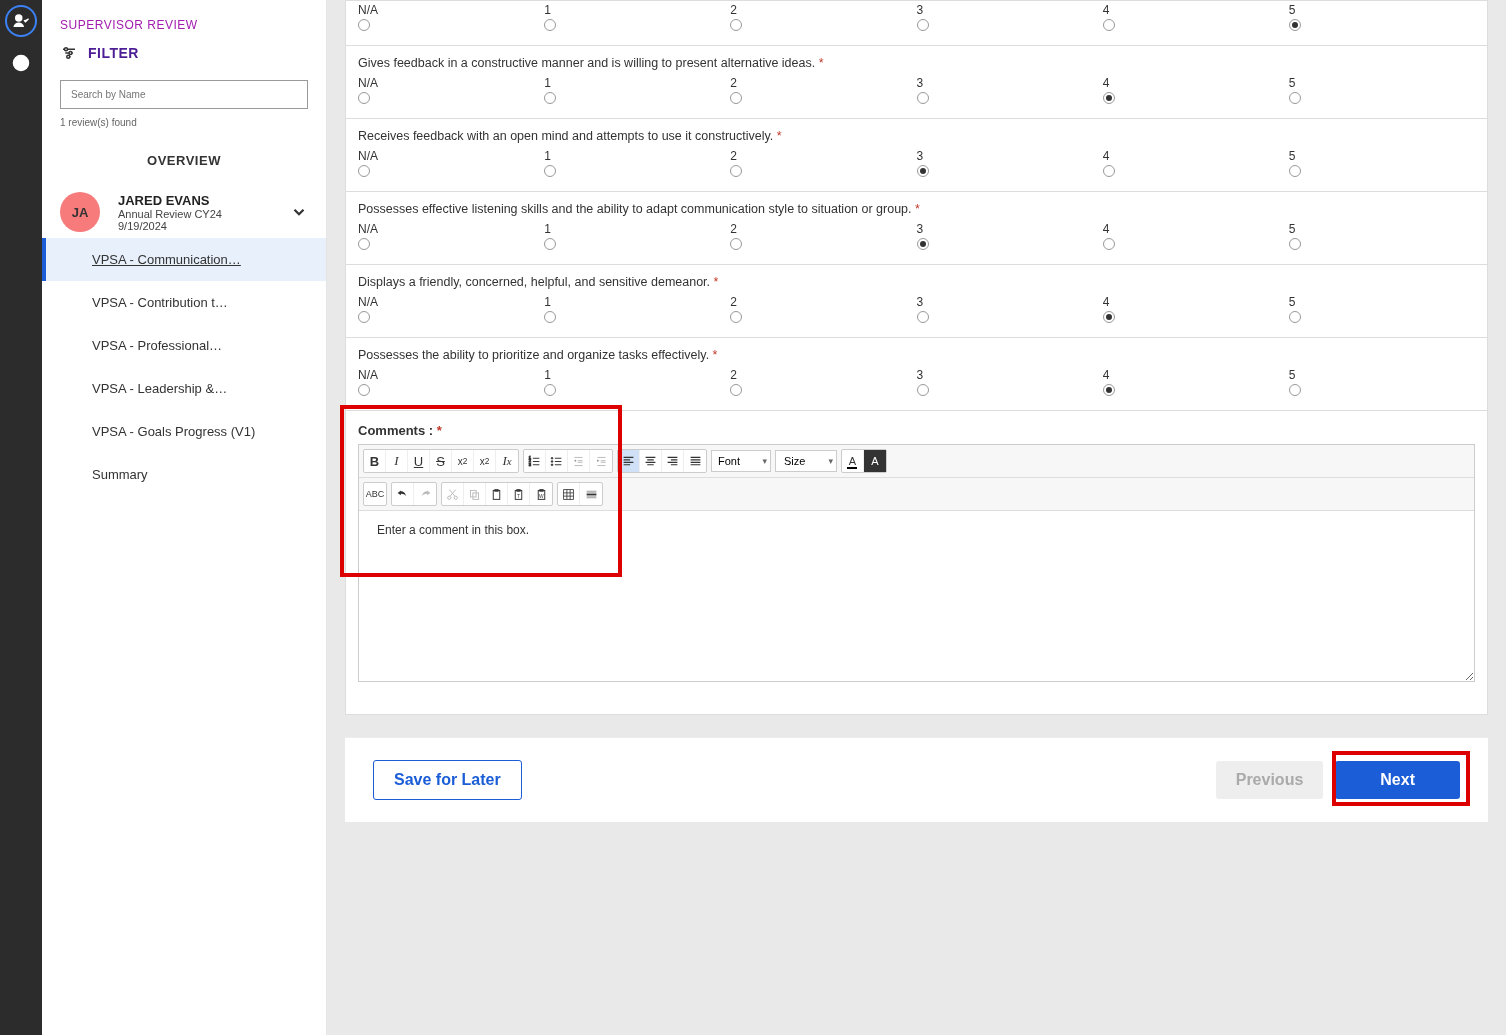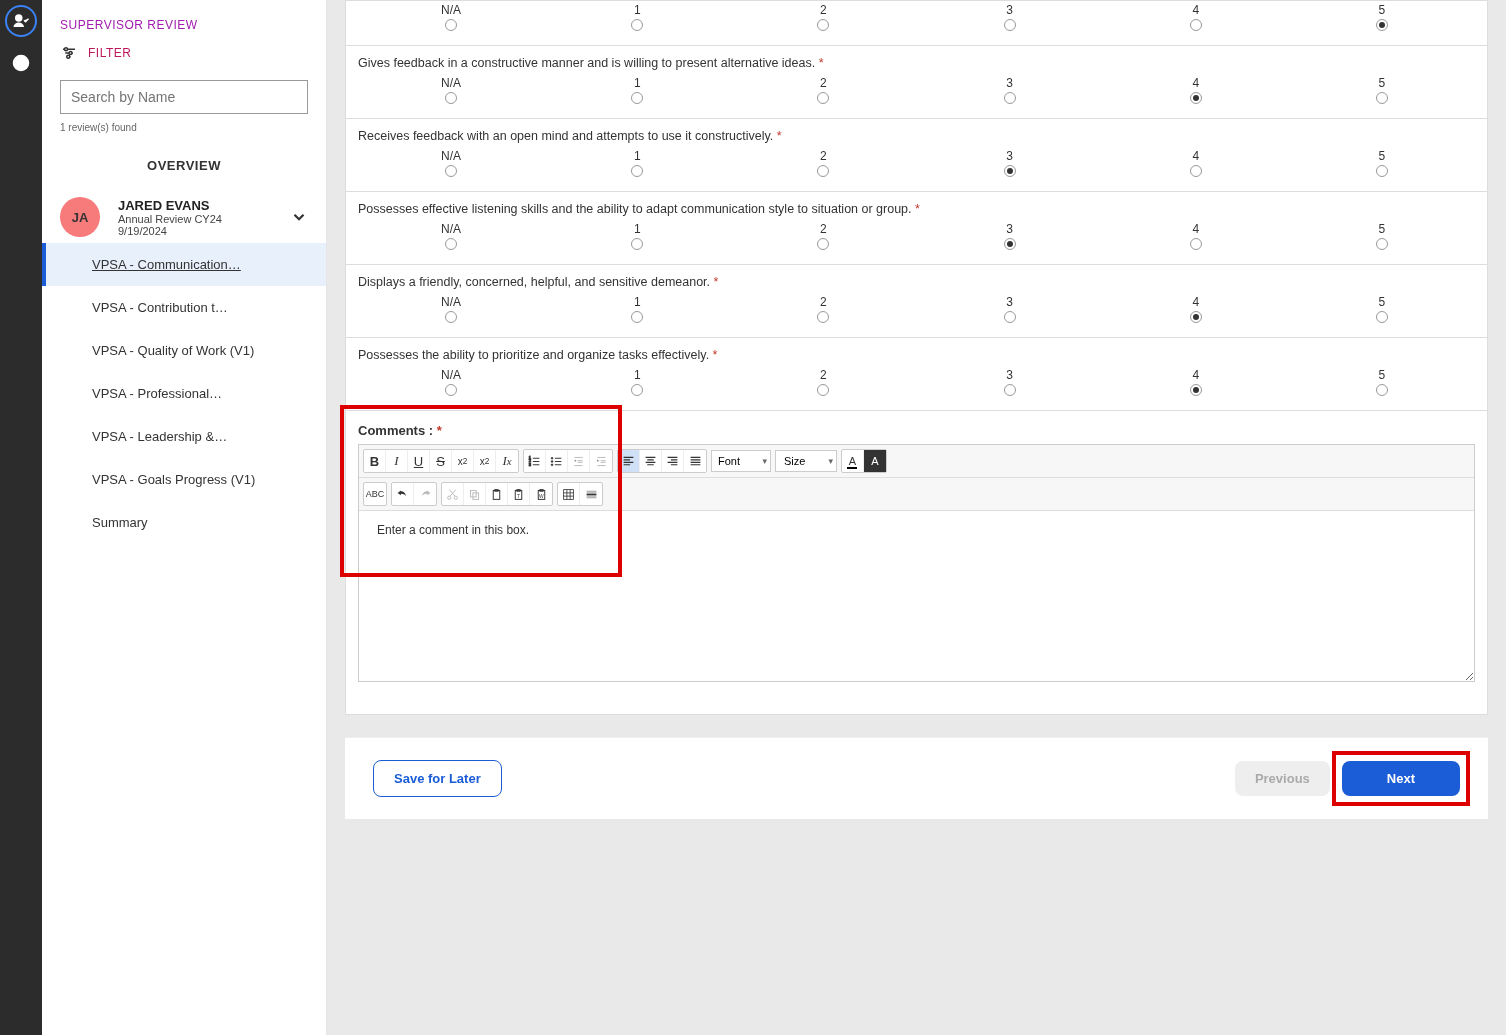--- a/index.html
+++ b/index.html
@@ -6,42 +6,42 @@
 body { font-family: Arial, sans-serif; background: #f5f5f5; overflow: hidden; }
 .app { display: flex; height: 100vh; }
 .leftbar { width: 42px; background: #2c2c2c; display: flex; flex-direction: column; align-items: center; padding-top: 5px; gap: 10px; }
 .leftbar-icon { width: 32px; height: 32px; border-radius: 50%; display: flex; align-items: center; justify-content: center; cursor: pointer; }
 .leftbar-icon.active { border: 2px solid #3b82f6; }
 .leftbar-icon svg { width: 18px; height: 18px; fill: #fff; stroke: #fff; }
 .sidebar { width: 285px; background: #fff; border-right: 1px solid #e5e5e5; padding: 18px 0; overflow-y: auto; }
 .sidebar-header { font-size: 12px; color: #a21caf; padding: 0 18px; letter-spacing: 0.5px; }
 .filter-row { display: flex; align-items: center; gap: 10px; padding: 12px 18px 6px; }
 .filter-icon { width: 18px; height: 18px; }
-.filter-label { font-size: 12px; font-weight: normal; color: #be185d; letter-spacing: 0.5px; }
+.filter-label { font-size: 14px; font-weight: bold; color: #4c1d95; letter-spacing: 0.5px; }
 .search-wrap { padding: 12px 18px 4px; }
-.search-input { width: 100%; padding: 8px 10px; border: 1px solid #999; font-size: 14px; color: #333; }
+.search-input { width: 100%; padding: 8px 10px; border: 1px solid #999; font-size: 10px; color: #333; }
 .found-text { font-size: 10px; color: #666; padding: 4px 18px 15px; }
 .overview-label { font-size: 13px; font-weight: bold; color: #333; padding: 10px 22px 18px; letter-spacing: 0.5px; text-align: center; }
 .person-row { display: flex; align-items: center; gap: 18px; padding: 6px 18px; cursor: pointer; }
 .avatar { width: 40px; height: 40px; border-radius: 50%; background: #f77b7b; display: flex; align-items: center; justify-content: center; color: #333; font-weight: bold; font-size: 13px; }
 .person-info { flex: 1; }
 .person-name { font-size: 13px; font-weight: bold; color: #222; }
 .person-sub { font-size: 11px; color: #444; }
 .person-date { font-size: 11px; color: #444; }
 .chevron { width: 18px; height: 18px; }
 .nav-item { padding: 14px 18px 14px 50px; font-size: 13px; color: #333; cursor: pointer; white-space: nowrap; overflow: hidden; text-overflow: ellipsis; }
 .nav-item.two-line { white-space: normal; }
 .nav-item.active { background: #e8f0fc; border-left: 4px solid #1a5dd6; padding-left: 46px; text-decoration: underline; }
 .main { flex: 1; background: #e9e9e9; padding: 0 18px; overflow-y: auto; position: relative; }
 .form-card { background: #fff; border: 1px solid #ddd; padding-bottom: 20px; }
 .question { border-bottom: 1px solid #ddd; padding: 10px 12px 10px 12px; }
 .question-label { font-size: 12.5px; color: #333; padding-bottom: 4px; }
 .req { color: #c0392b; }
 .rating-row { display: flex; padding-top: 2px; }
-.rating-col { flex: 1; text-align: center; }
+.rating-col { flex: 1; }
 .rating-label { font-size: 12px; color: #333; }
 .radio { display: inline-block; width: 12px; height: 12px; border: 1px solid #999; border-radius: 50%; margin-top: 2px; position: relative; cursor: pointer; }
 .radio.checked::after { content: ''; position: absolute; width: 6px; height: 6px; background: #333; border-radius: 50%; top: 2px; left: 2px; }
 .comments-section { padding: 12px; }
 .comments-header { font-size: 13px; font-weight: bold; color: #333; padding-bottom: 6px; }
 .editor { border: 1px solid #ccc; background: #f7f7f7; }
 .toolbar { display: flex; flex-wrap: wrap; padding: 4px; gap: 4px; border-bottom: 1px solid #ddd; align-items: center; }
 .tb-group { display: flex; border: 1px solid #ccc; background: #fff; border-radius: 2px; }
 .tb-btn { width: 22px; height: 22px; display: flex; align-items: center; justify-content: center; font-size: 13px; cursor: pointer; color: #333; border-right: 1px solid #eee; }
 .tb-btn:last-child { border-right: none; }
@@ -51,21 +51,21 @@
 .tb-btn.strike { text-decoration: line-through; }
 .tb-btn.active-align { background: #cfe0f7; }
 .tb-btn.disabled { color: #bbb; cursor: default; }
 .tb-btn.sub { font-size: 10px; }
 .tb-select { border: 1px solid #ccc; background: #fff; height: 22px; font-size: 11px; padding: 0 14px 0 6px; display: flex; align-items: center; position: relative; cursor: pointer; }
 .tb-select::after { content: '▾'; position: absolute; right: 3px; font-size: 9px; color: #666; }
 .tb-select.font { width: 60px; }
 .tb-select.size { width: 62px; padding-left: 8px; }
 .editor-body { background: #fff; min-height: 170px; padding: 12px 18px; font-size: 12px; color: #333; resize: both; overflow: auto; }
 .footer { display: flex; align-items: center; justify-content: space-between; padding: 22px 28px; background: #fff; margin-top: 22px; margin-bottom: 10px; border-top: 1px solid #eee; }
-.btn { padding: 10px 20px; font-size: 13px; font-weight: bold; border-radius: 8px; cursor: pointer; border: none; }
+.btn { padding: 10px 20px; font-size: 16px; font-weight: bold; border-radius: 3px; cursor: pointer; border: none; }
 .btn-save { background: #fff; color: #1a5dd6; border: 1.5px solid #1a5dd6; }
 .btn-prev { background: #eee; color: #aaa; margin-right: 12px; }
 .btn-next { background: #1a5dd6; color: #fff; padding: 10px 45px; }
 .highlight-red { border: 4px solid #d00; position: absolute; pointer-events: none; }
 .highlight-comments { top: 490px; left: 370px; width: 282px; height: 172px; }
 .footer-right { display: flex; align-items: center; }
 .tb-color-swatch { font-size: 11px; position: relative; }
 .tb-color-swatch .underline-bar { display:block; width:10px; height:2px; background:#000; position:absolute; bottom:3px; left:5px;}
 .first-question { border-top: none; padding-top: 0; }
 </style>
@@ -111,21 +111,20 @@
         <div class="person-name">JARED EVANS</div>
         <div class="person-sub">Annual Review CY24</div>
         <div class="person-date">9/19/2024</div>
       </div>
       <svg class="chevron" viewBox="0 0 24 24" fill="none" stroke="#333" stroke-width="3">
           <path d="M6 9l6 6 6-6"></path>
         </svg>
     </div>
     <div class="nav-item active">VPSA - Communication…</div>
     <div class="nav-item">VPSA - Contribution t…</div>
-    <div class="nav-item two-line">VPSA - Quality of Work (V1)</div>
     <div class="nav-item">VPSA - Professional…</div>
     <div class="nav-item">VPSA - Leadership &amp;…</div>
     <div class="nav-item two-line">VPSA - Goals Progress (V1)</div>
     <div class="nav-item">Summary</div>
   </div>
 
   <div class="main">
     <div class="form-card" id="form-card">
 
       <div class="question first-question">

